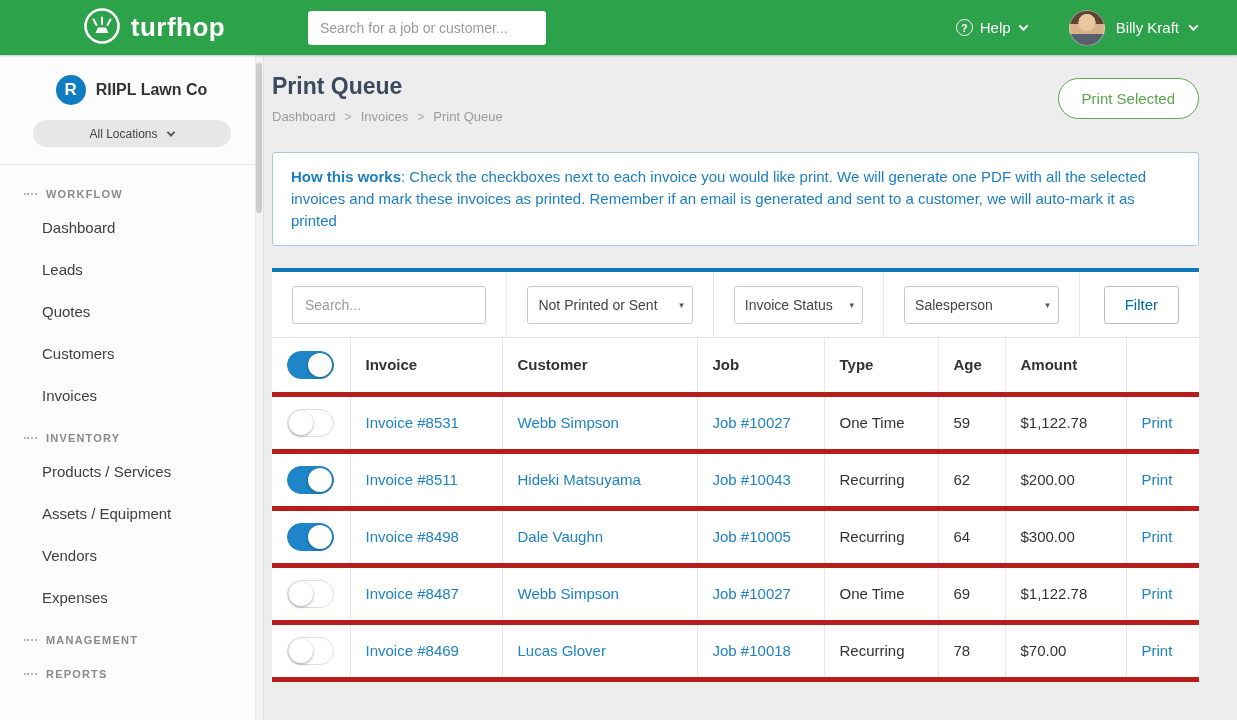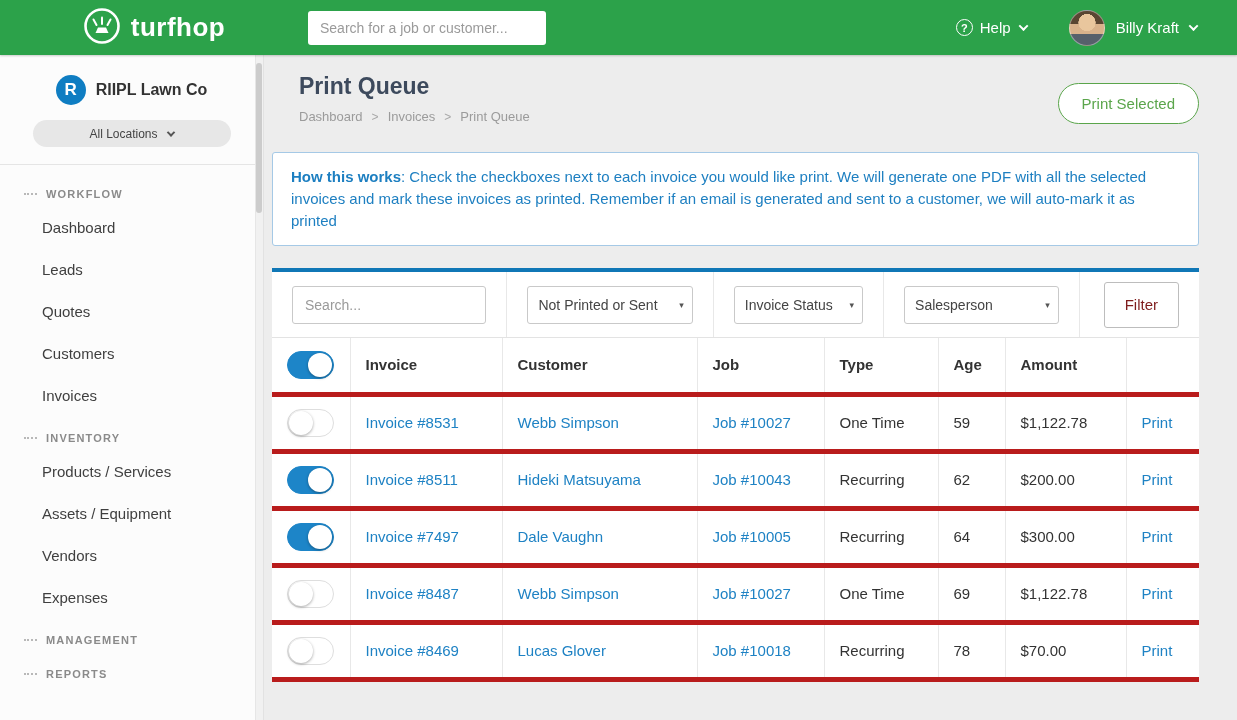--- a/index.html
+++ b/index.html
@@ -75,21 +75,21 @@
   }
   .dash-icon{width:13px;border-top:2px dotted #b8b8b8;display:inline-block;}
   .nav-item{
     height:42px;line-height:42px;padding-left:42px;font-size:15px;color:#3f3f3f;cursor:pointer;
   }
   
   .main{
     position:absolute;top:55px;left:265px;right:0;bottom:0;background:#ededed;
     padding:18px 38px 0 7px;overflow:hidden;
   }
-  .page-head{display:flex;justify-content:space-between;align-items:flex-end;margin-left:27px;}
+  .page-head{display:flex;justify-content:space-between;align-items:center;}
   .page-title{font-size:23px;font-weight:bold;color:#3d4a5d;}
   .breadcrumb{margin-top:9px;font-size:13px;color:#9b9b9b;display:flex;gap:9px;align-items:center;}
   .breadcrumb a{color:#9b9b9b;text-decoration:none;cursor:pointer;}
   .crumb-sep{color:#a8a8a8;font-size:12px;}
   .print-selected{
     height:41px;padding:0 23px;border:1px solid var(--button-green);border-radius:21px;
     background:#fff;color:var(--button-green);font-size:15px;cursor:pointer;
     font-family:"Liberation Sans", sans-serif;
   }
   .info-box{
@@ -111,22 +111,22 @@
     font-size:14px;color:#333;outline:none;font-family:"Liberation Sans", sans-serif;
   }
   .filter-search::placeholder{color:#9a9a9a;}
   .select{
     position:relative;width:100%;height:38px;border:1px solid #c9c9c9;border-radius:3px;
     display:flex;align-items:center;padding:0 24px 0 10px;font-size:14px;color:#444;
     cursor:pointer;background:#fff;
   }
   .select .caret{position:absolute;right:8px;top:50%;transform:translateY(-50%);font-size:9px;color:#555;}
   .filter-btn{
-    height:46px;padding:0 20px;border:1px solid #bdbdbd;border-radius:3px;background:#fff;
-    font-size:15px;color:#7f1d1d;cursor:pointer;font-family:"Liberation Sans", sans-serif;
+    height:38px;padding:0 20px;border:1px solid #bdbdbd;border-radius:3px;background:#fff;
+    font-size:15px;color:#0369a1;cursor:pointer;font-family:"Liberation Sans", sans-serif;
   }
   
   table{width:100%;border-collapse:collapse;table-layout:fixed;}
   th,td{
     text-align:left;padding-left:15px;font-size:15px;color:#333;
     border-right:1px solid #e8e8e8;border-bottom:5px solid #b91c1c;
     overflow:hidden;white-space:nowrap;
   }
   th{height:56px;font-weight:bold;}
   td{height:57px;}
@@ -318,21 +318,21 @@
             <td>62</td>
             <td>$200.00</td>
             <td><a class="tlink" href="#">Print</a></td>
           </tr>
           <tr>
             <td>
               <div class="toggle on">
                 <span class="knob"></span>
               </div>
             </td>
-            <td><a class="tlink" href="#">Invoice #7497</a></td>
+            <td><a class="tlink" href="#">Invoice #8498</a></td>
             <td><a class="tlink" href="#">Dale Vaughn</a></td>
             <td><a class="tlink" href="#">Job #10005</a></td>
             <td>Recurring</td>
             <td>64</td>
             <td>$300.00</td>
             <td><a class="tlink" href="#">Print</a></td>
           </tr>
           <tr>
             <td>
               <div class="toggle">

